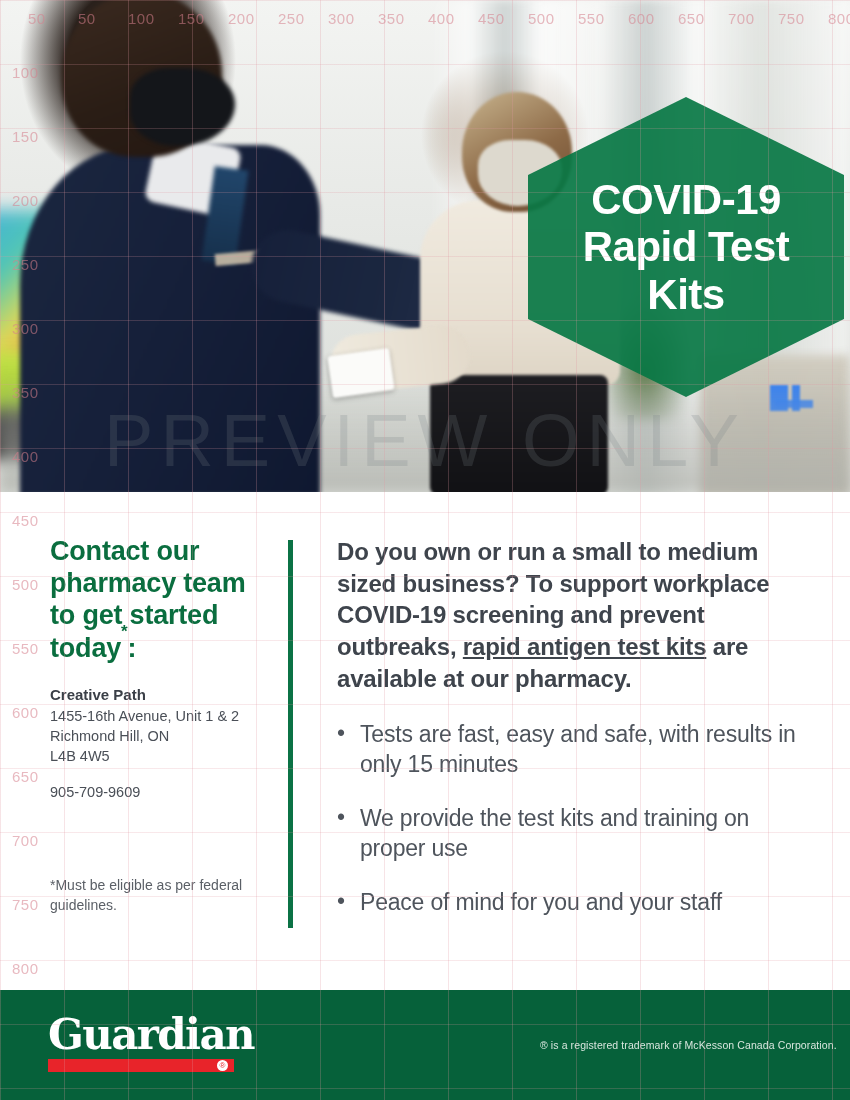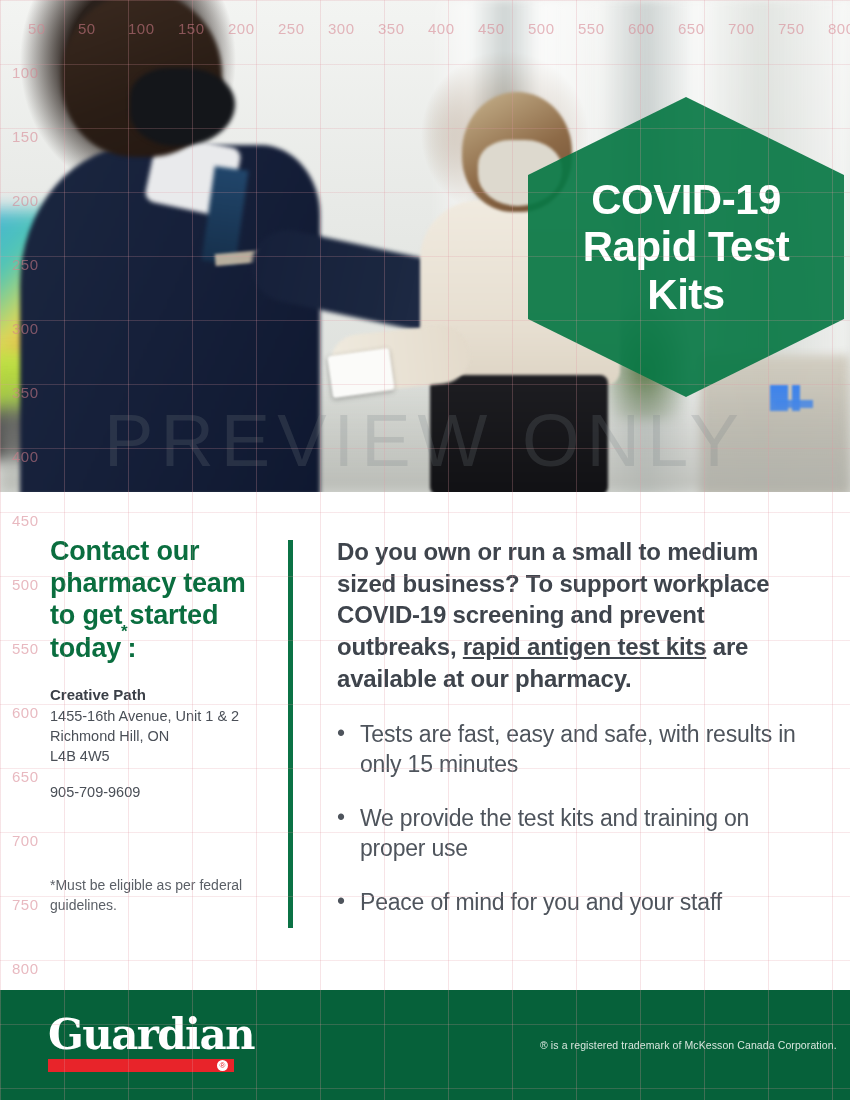--- a/index.html
+++ b/index.html
@@ -33,21 +33,21 @@
   .ruler-label {
     position: absolute;
     z-index: 41;
     font-family: "Liberation Sans", sans-serif;
     font-size: 15px;
     color: rgba(214,128,140,0.55);
     letter-spacing: 0.5px;
     pointer-events: none;
     white-space: nowrap;
   }
-  .ruler-label.h { top: 20px; text-align: right; }
+  .ruler-label.h { top: 10px; text-align: right; }
   .ruler-label.v { left: 12px; }
 
   
   .hero {
     position: absolute;
     left: 0; top: 0;
     width: 850px; height: 492px;
     overflow: hidden;
     z-index: 5;
     background: #cfd6d8;

